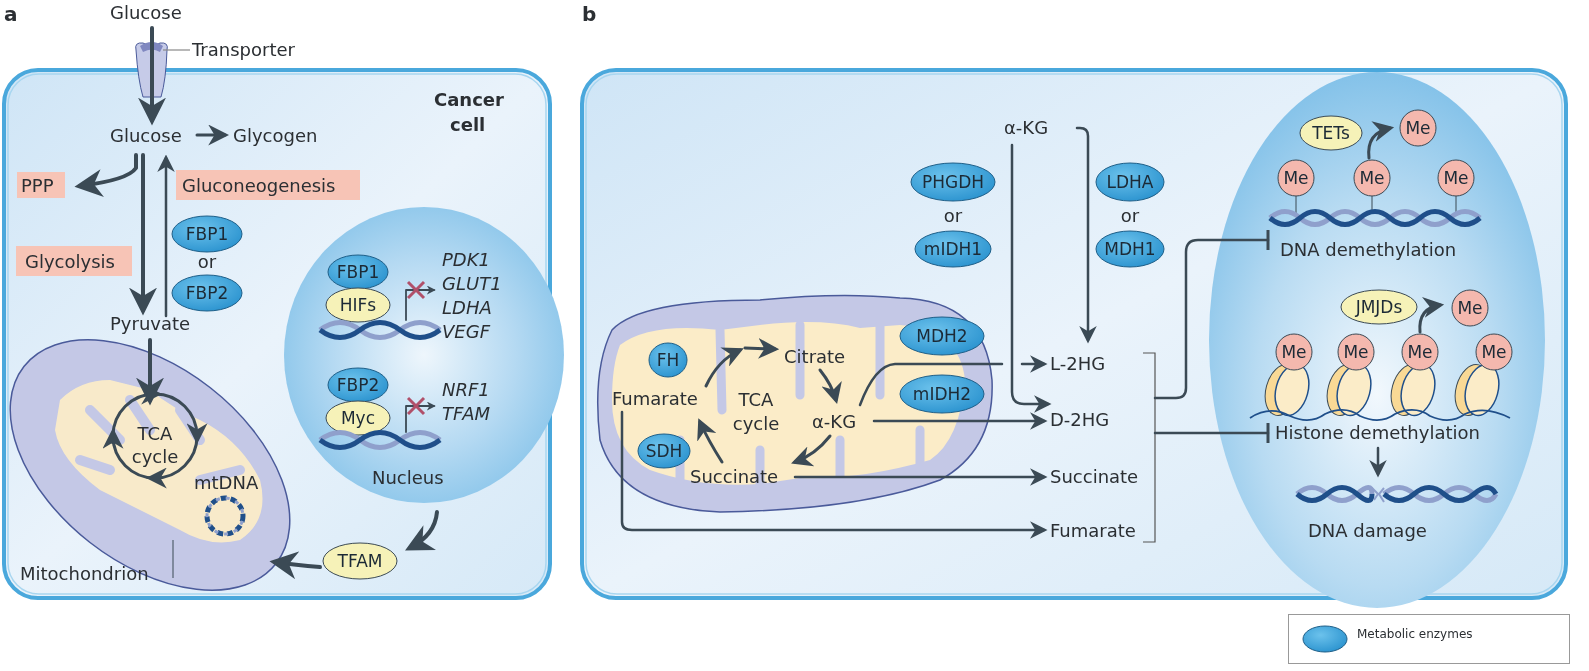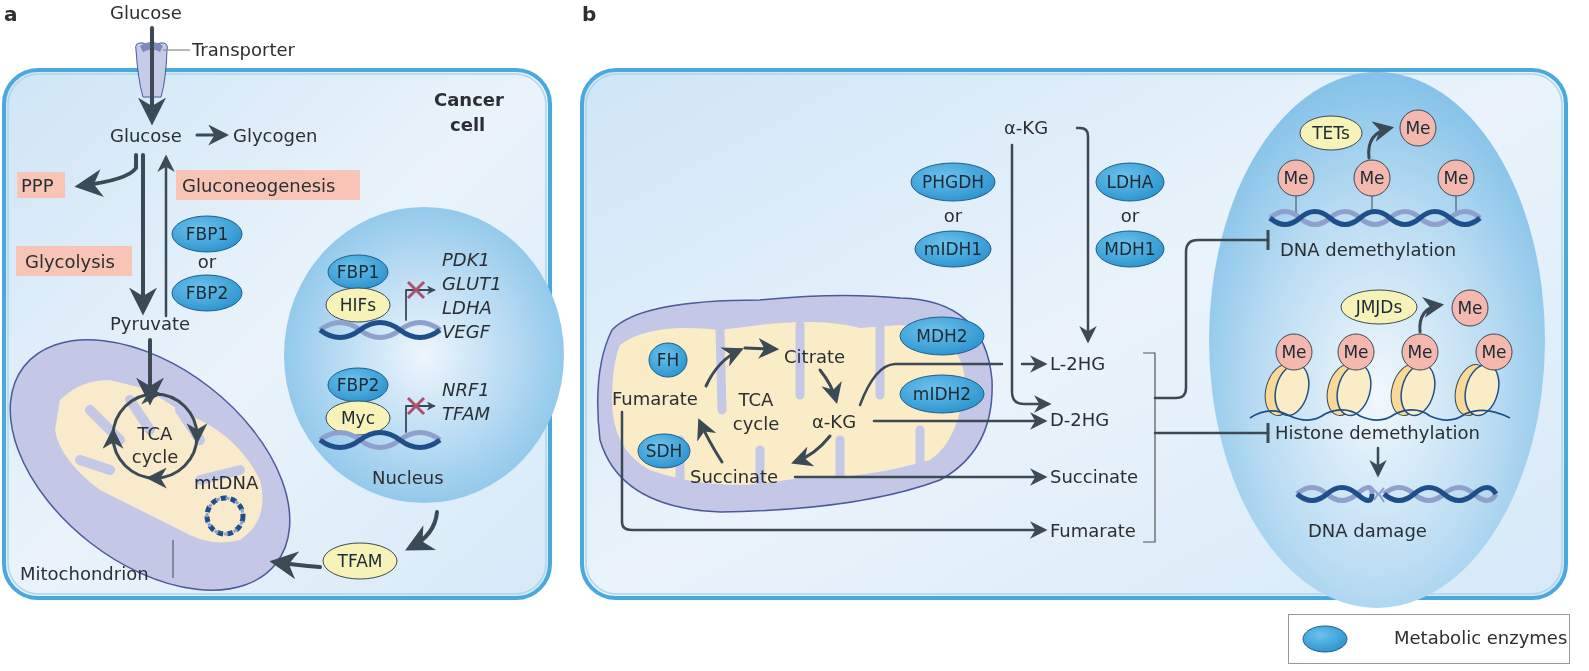--- a/index.html
+++ b/index.html
@@ -322,14 +322,14 @@
     <path d="M1384,494 Q1399,507 1414,494 T1444,494 T1474,494 T1496,494" stroke="#1f4f8a" stroke-width="5" fill="none"></path>
     <path d="M1372,488 L1378,494 L1374,500 M1384,488 L1379,494 L1384,502" stroke="#8fa0cc" stroke-width="2" fill="none"></path>
   </g>
   <text class="lbl t18" x="1308" y="537">DNA damage</text>
 </svg>
 
 <div class="legend-box">
   <svg width="60" height="48" style="position:absolute;left:6px;top:0;">
     <ellipse cx="30" cy="24" rx="22" ry="13" fill="url(#enzgrad)" stroke="#1f5f88" stroke-width="1"></ellipse>
   </svg>
-  <span style="position:absolute;left:68px;top:12px;font-size:18px;font-family:'DejaVu Sans',sans-serif;color:#2b2f33;margin-left:37px;">Metabolic enzymes</span>
+  <span style="position:absolute;left:68px;top:12px;font-size:12px;font-family:'DejaVu Sans',sans-serif;color:#2b2f33;">Metabolic enzymes</span>
 </div>
 
 </body></html>

